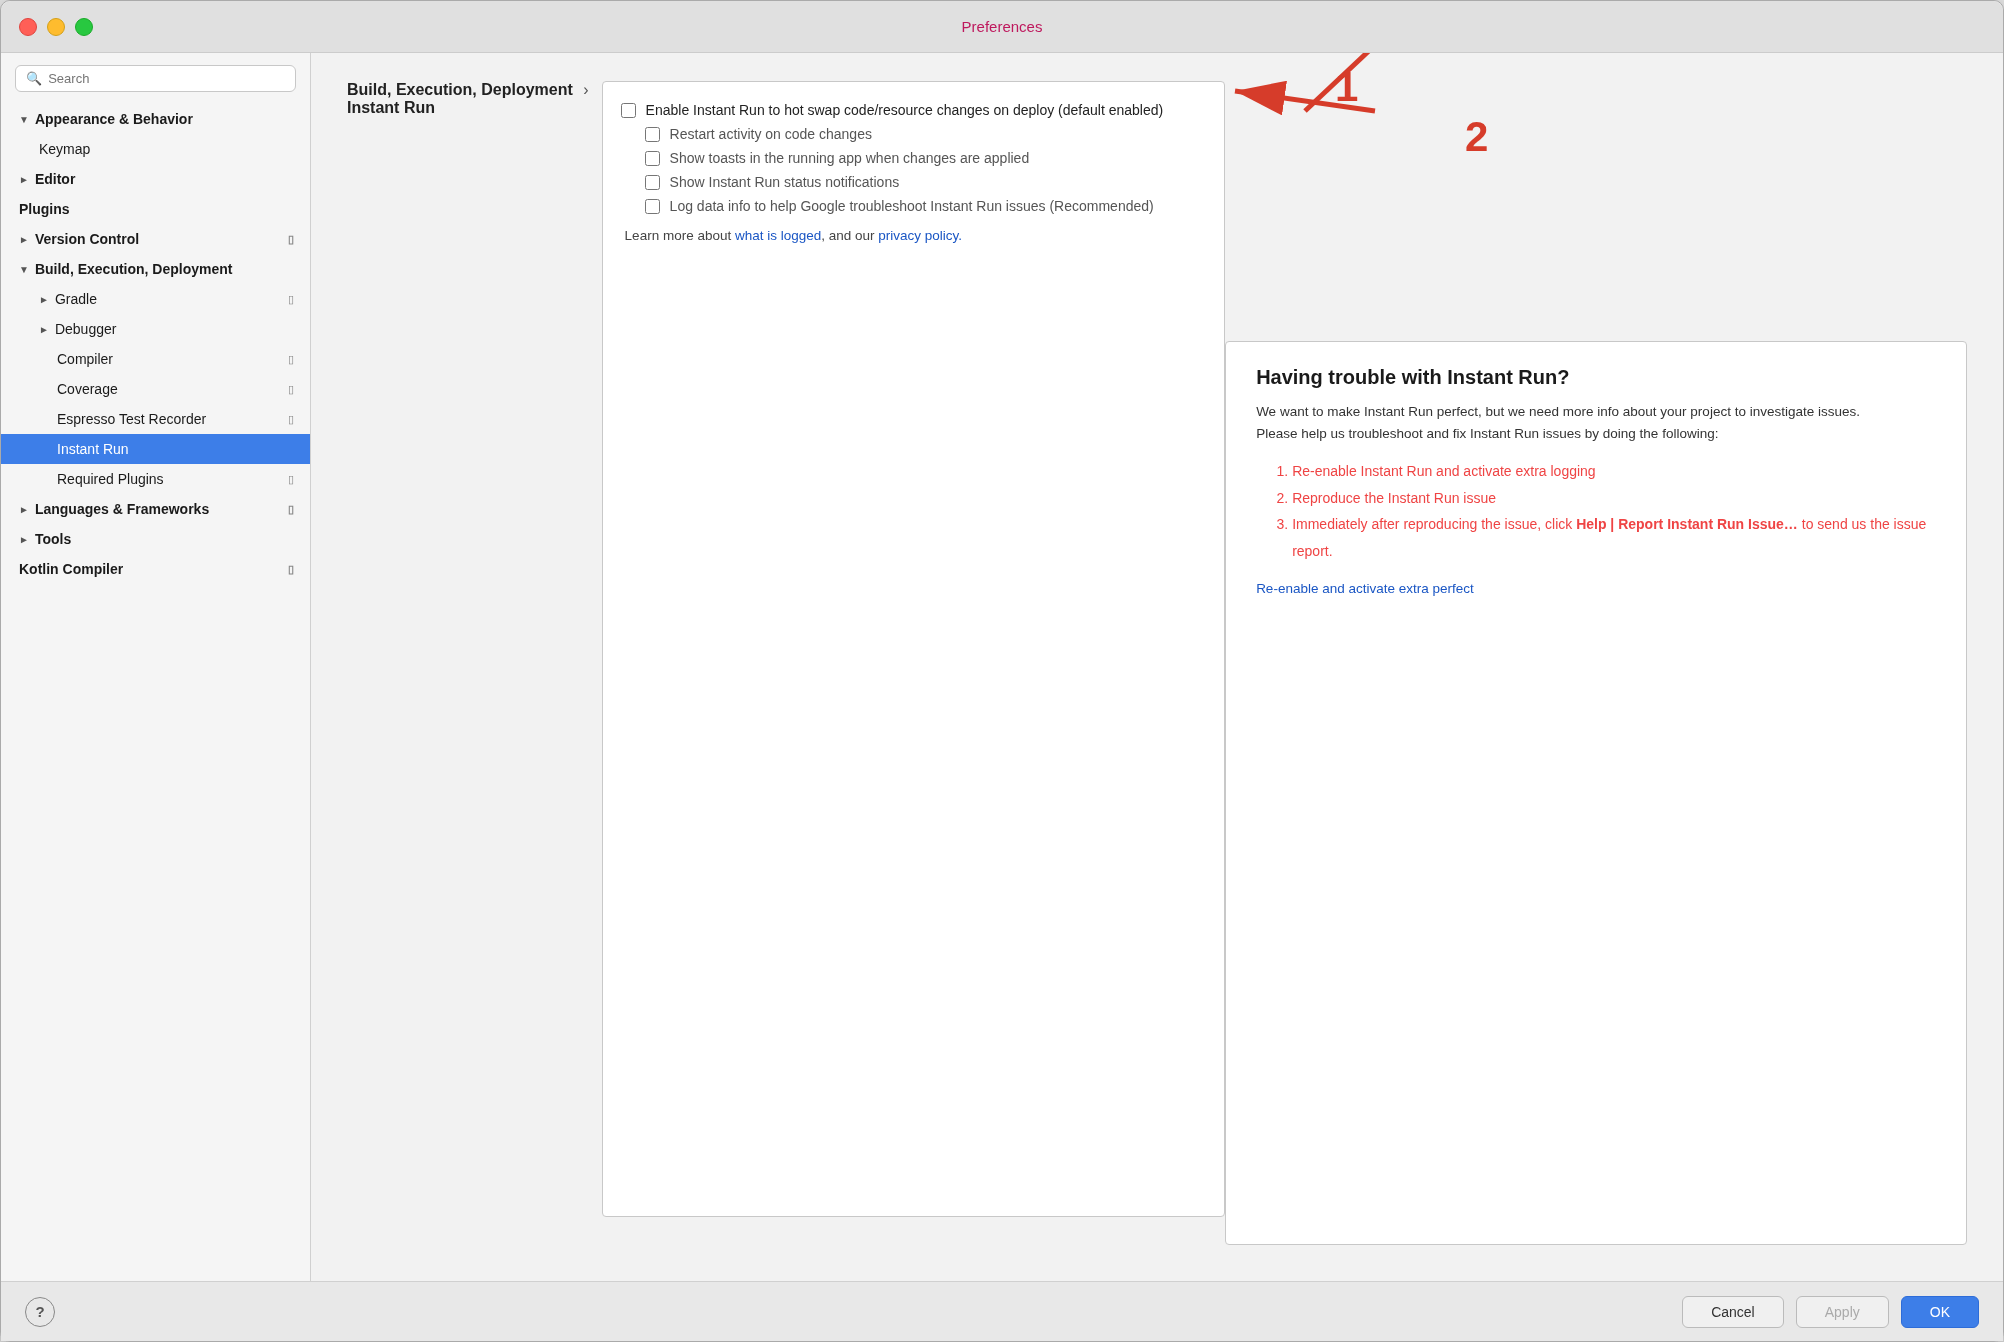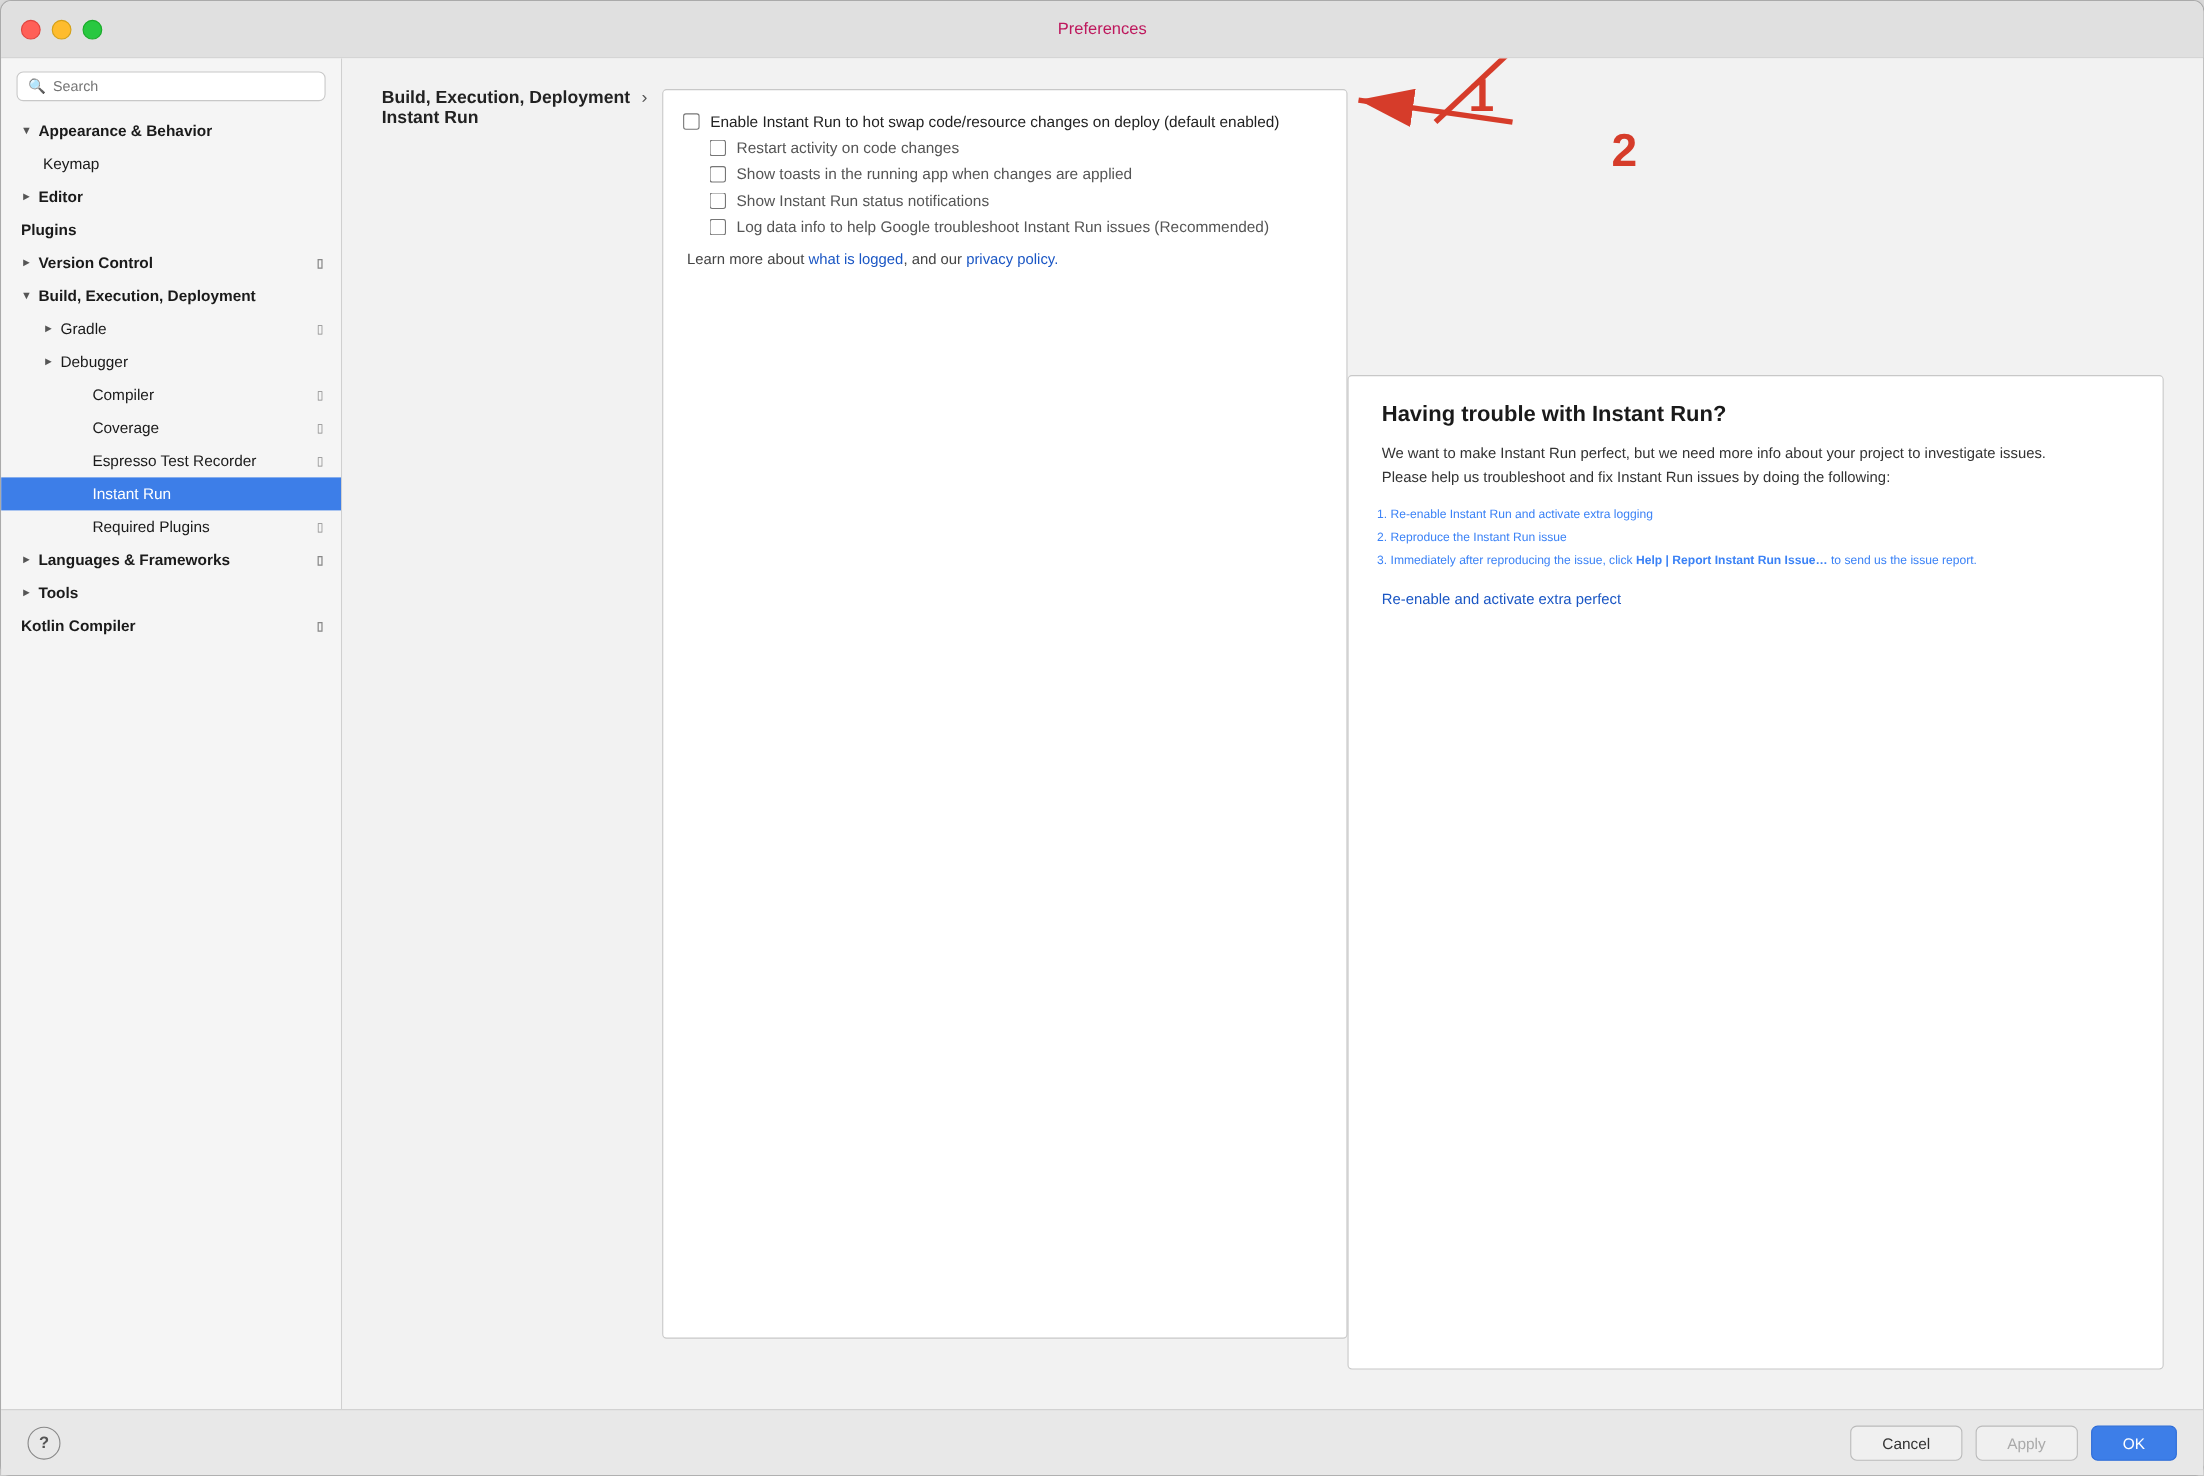--- a/index.html
+++ b/index.html
@@ -114,21 +114,21 @@
     }
     .sidebar-item .copy-icon {
       margin-left: auto;
       font-size: 11px;
       color: #888;
     }
     .sidebar-item.indent-1 {
       padding-left: 38px;
     }
     .sidebar-item.indent-2 {
-      padding-left: 83px;
+      padding-left: 56px;
     }
     .sidebar-item.bold {
       font-weight: 600;
     }
     
     .footer-bar {
       height: 60px;
       background: #e8e8e8;
       border-top: 1px solid #d0d0d0;
       display: flex;
@@ -253,24 +253,24 @@
       color: #1a1a1a;
       margin-bottom: 12px;
     }
     .trouble-desc {
       font-size: 13.5px;
       color: #333;
       line-height: 1.6;
       margin-bottom: 14px;
     }
     .trouble-list {
-      font-size: 11px;
-      color: #3b82f6;
+      font-size: 14px;
+      color: #ef4444;
       line-height: 1.9;
-      margin-left: 8px;
+      margin-left: 36px;
       margin-bottom: 16px;
     }
     .trouble-list li { list-style: decimal; }
     .trouble-link a {
       color: #1a56c4;
       text-decoration: none;
       font-size: 13.5px;
     }
     .sidebar-bottom {
       padding-bottom: 8px;

